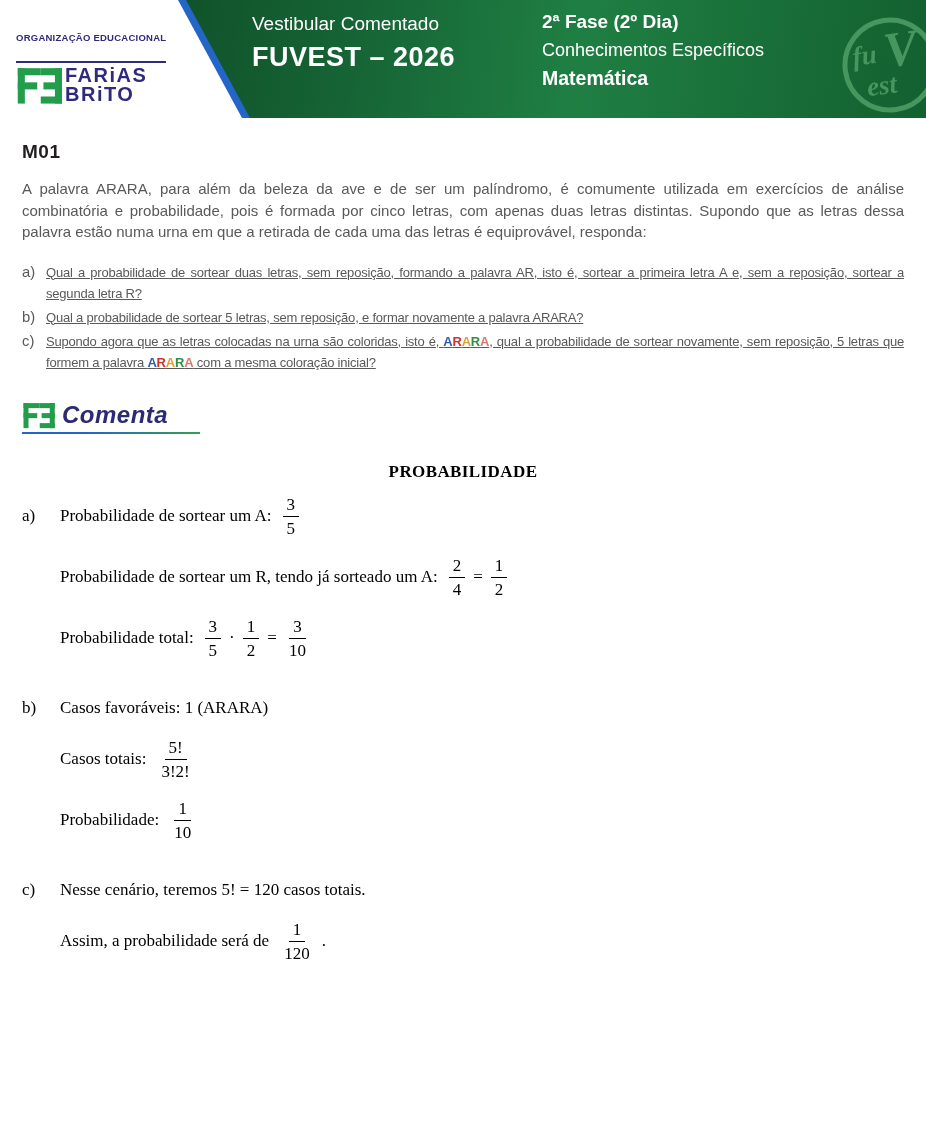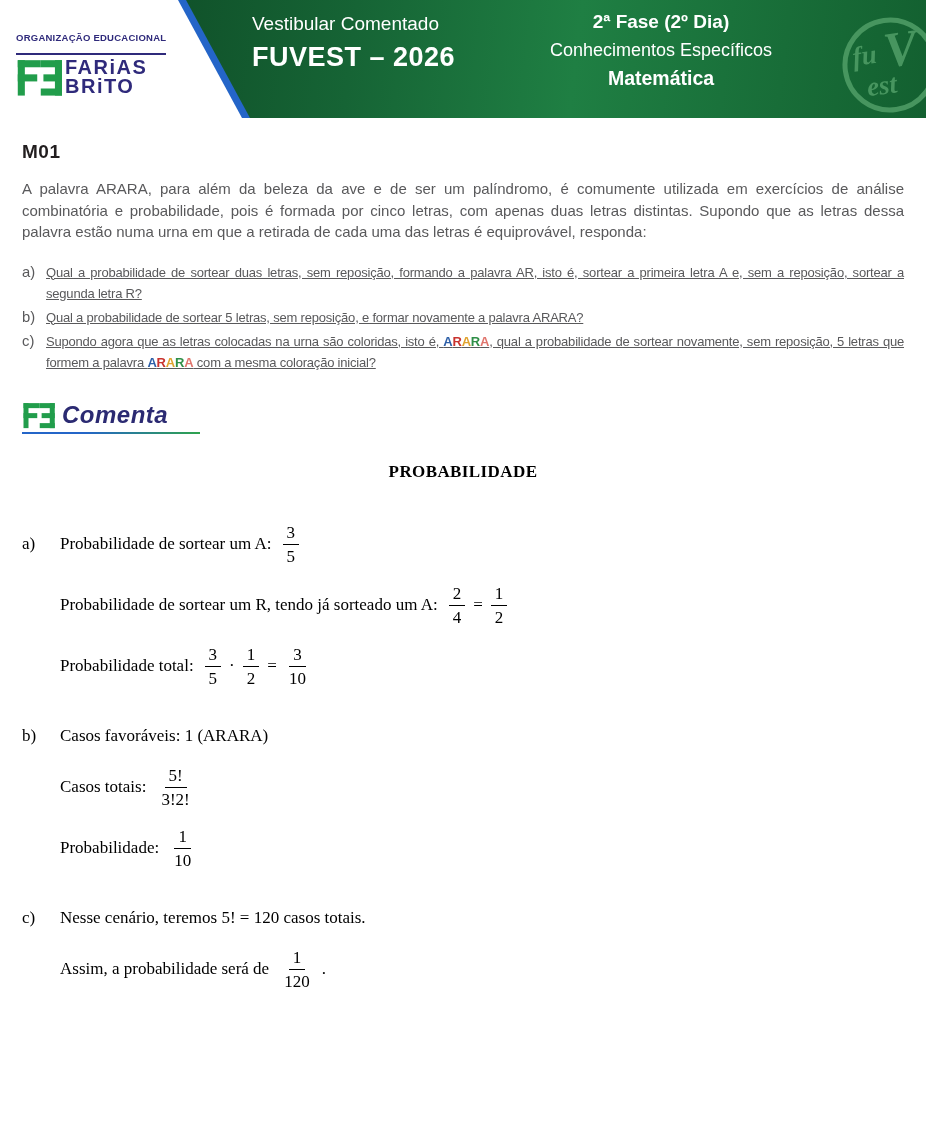--- a/index.html
+++ b/index.html
@@ -18,35 +18,35 @@
   }
   .banner-green {
     position:absolute; inset:0;
     background:linear-gradient(97deg,#0d4824 6%,#17673а 0) ;
     background:linear-gradient(97deg,#0d4824 8%,#166435 38%,#1f7f43 62%,#136030 100%);
     clip-path:polygon(186px 0, 926px 0, 926px 118px, 250px 118px);
   }
   .brand { position:absolute; left:16px; top:27px; width:170px; z-index:3; }
   .brand-org {
     display:inline-block; font-size:9.5px; font-weight:bold; color:#2f2a7b;
-    letter-spacing:.25px; border-bottom:2px solid #2f2a7b; padding-bottom:10px; white-space:nowrap;
+    letter-spacing:.25px; border-bottom:2px solid #2f2a7b; padding-bottom:18px; white-space:nowrap;
   }
   .brand-row { display:flex; align-items:flex-start; gap:3px; margin-top:0; }
   .fb-mark { width:46px; height:44px; flex-shrink:0; }
   .brand-names { display:flex; flex-direction:column; margin-top:3px; }
   .brand-n1, .brand-n2 {
     font-size:20px; font-weight:bold; color:#2f2a7b; letter-spacing:1.5px; line-height:.95;
   }
   .banner-center {
     position:absolute; left:252px; top:13px; width:266px; text-align:left; color:#fff; z-index:3;
   }
   .bc1 { font-size:19px; }
   .bc2 { font-size:27px; font-weight:bold; letter-spacing:.5px; margin-top:7px; }
   .banner-right {
-    position:absolute; left:516px; top:11px; width:290px; text-align:center; color:#fff; z-index:3;
+    position:absolute; left:542px; top:11px; width:290px; color:#fff; z-index:3;
   }
   .br1 { font-size:19px; font-weight:bold; }
   .br2 { font-size:18px; margin-top:7px; }
   .br3 { font-size:19.5px; font-weight:bold; margin-top:6px; }
   .fuvest-logo { position:absolute; right:-16px; top:13px; z-index:3; opacity:.92; }
 
   
   .content { padding:0 22px; }
   .q-code {
     margin-top:23px; font-size:19px; font-weight:800; color:#221e1f; letter-spacing:.5px;
@@ -64,21 +64,21 @@
   .comenta { margin-top:24px; display:inline-block; }
   .comenta-row { display:flex; align-items:center; gap:7px; }
   .comenta-fb { width:33px; height:30px; }
   .comenta-text { font-size:24px; font-weight:bold; font-style:italic; color:#2b2a72; letter-spacing:.5px; }
   .comenta-underline { height:2px; width:178px; background:linear-gradient(90deg,#2465c8 35%,#2fa34d); margin-top:2px; }
 
   
   .solution { font-family:"Liberation Serif", serif; color:#000; }
   .sol-title {
     text-align:center; font-weight:bold; font-size:17px; letter-spacing:.4px;
-    margin-top:28px; margin-bottom:40px;
+    margin-top:28px; margin-bottom:12px;
   }
   .sol-step { margin-bottom:36px; }
   .sol-line { display:flex; align-items:center; margin-bottom:17px; min-height:24px; }
   .sol-line:last-child { margin-bottom:0; }
   .sol-label { width:38px; flex-shrink:0; font-size:17px; }
   .sol-text { font-size:17px; margin-right:6px; }
   .frac { display:inline-flex; flex-direction:column; align-items:center; margin:0 5px; font-size:17px; line-height:1.12; }
   .frac .fnum { border-bottom:1.3px solid #000; padding:1px 4px 2px; }
   .frac .fden { padding:2px 4px 0; }
   .eq-op { font-size:17px; margin:0 3px; }

